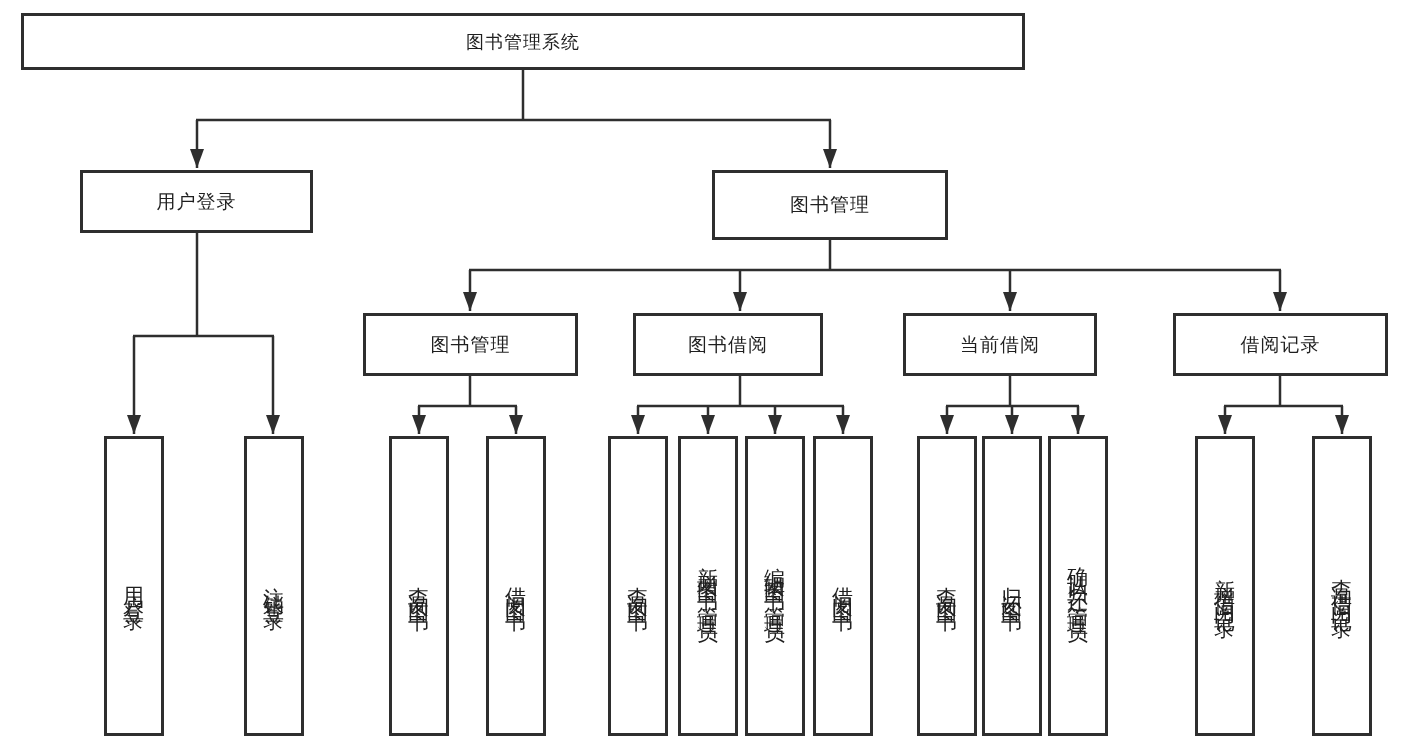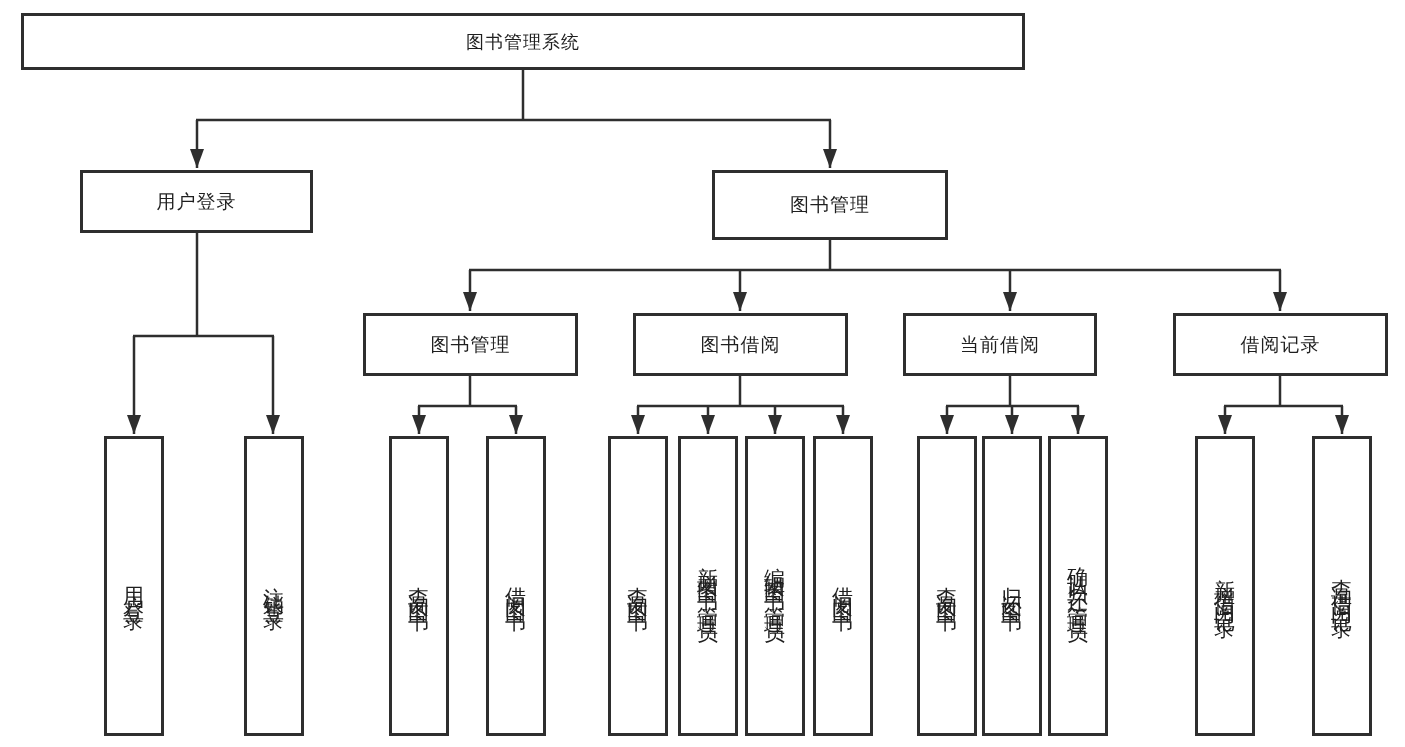--- a/index.html
+++ b/index.html
@@ -123,21 +123,21 @@
   <div class="node node-h" style="left:80px;top:170px;width:233px;height:63px;">
     <span>用户登录</span>
   </div>
   <div class="node node-h" style="left:712px;top:170px;width:236px;height:70px;">
     <span>图书管理</span>
   </div>
 
   <div class="node node-h" style="left:363px;top:313px;width:215px;height:63px;">
     <span>图书管理</span>
   </div>
-  <div class="node node-h" style="left:633px;top:313px;width:215px;height:63px;">
+  <div class="node node-h" style="left:633px;top:313px;width:190px;height:63px;">
     <span>图书借阅</span>
   </div>
   <div class="node node-h" style="left:903px;top:313px;width:194px;height:63px;">
     <span>当前借阅</span>
   </div>
   <div class="node node-h" style="left:1173px;top:313px;width:215px;height:63px;">
     <span>借阅记录</span>
   </div>
 
   <div class="node node-leaf" style="left:104px;top:436px;width:60px;height:300px;">

